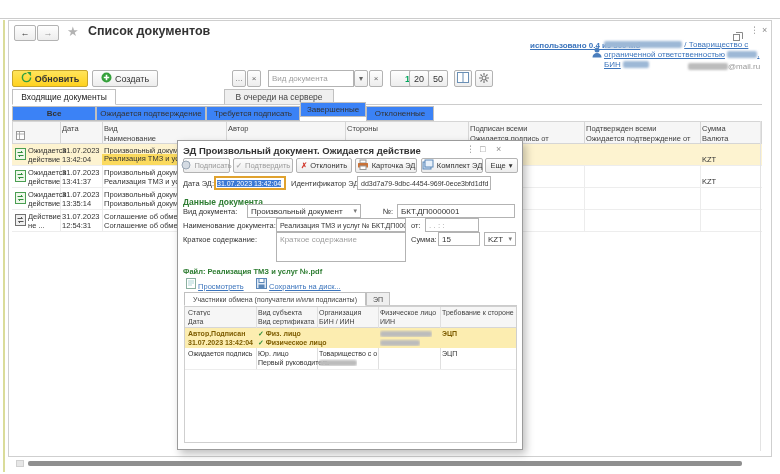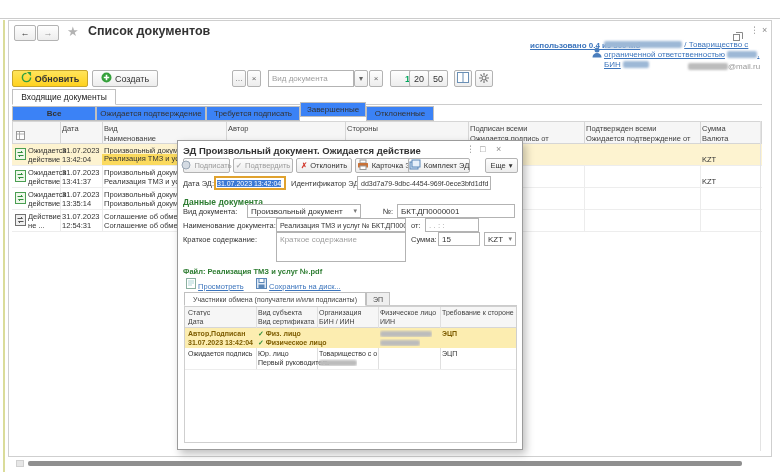--- a/index.html
+++ b/index.html
@@ -147,20 +147,21 @@
         </svg></span>
   </div>
   <div class="btn" style="left:475px;top:70px;width:18px;height:17px;">
     <span><svg width="12" height="12">
           <circle cx="6" cy="6" r="2" fill="none" stroke="#777" stroke-width="1.2"></circle>
           <path d="M6 1v2M6 9v2M1 6h2M9 6h2M2.5 2.5l1.4 1.4M8.1 8.1l1.4 1.4M9.5 2.5L8.1 3.9M3.9 8.1L2.5 9.5" stroke="#777" stroke-width="1.2"></path>
         </svg></span>
   </div>
 
   <div class="tab active" style="left:12px;top:89px;width:104px;height:16px;">Входящие документы</div>
+  <div class="tab" style="left:224px;top:89px;width:110px;height:16px;">В очереди на сервере</div>
   <div class="abs hairline" style="left:12px;top:104px;width:750px;"></div>
 
   <div class="seg teal" style="left:12px;top:106px;width:84px;height:15px;font-weight:bold;">Все</div>
   <div class="seg" style="left:96px;top:106px;width:110px;height:15px;">Ожидается подтверждение</div>
   <div class="seg" style="left:206px;top:106px;width:94px;height:15px;">Требуется подписать</div>
   <div class="seg" style="left:300px;top:102px;width:66px;height:15px;">Завершенные</div>
   <div class="seg" style="left:366px;top:106px;width:68px;height:15px;">Отклоненные</div>
 
   <div class="abs" style="left:12px;top:121px;width:750px;height:23px;background:#f6f6f6;border:1px solid #d6d6d6;box-sizing:border-box;"></div>
   <div class="abs" style="left:16px;top:126px;">
@@ -276,21 +277,21 @@
       <span>Отклонить</span>
     </div>
     <div class="mbtn" style="left:177px;top:17px;width:62px;">
       <span><svg width="12" height="11">
             <rect x="3" y="1" width="6" height="3" fill="#fff" stroke="#999"></rect>
             <rect x="1" y="4" width="10" height="4.5" rx="0.5" fill="#c87137"></rect>
             <rect x="3" y="7" width="6" height="3.5" fill="#fff" stroke="#999"></rect>
           </svg></span>
       <span>Карточка ЭД</span>
     </div>
-    <div class="mbtn" style="left:230px;top:17px;width:62px;">
+    <div class="mbtn" style="left:243px;top:17px;width:62px;">
       <span><svg width="12" height="11">
             <rect x="1" y="3" width="8" height="7" fill="#cfe0f2" stroke="#5b87b8"></rect>
             <rect x="3" y="1" width="8" height="7" fill="#e8f1fa" stroke="#5b87b8"></rect>
           </svg></span>
       <span>Комплект ЭД</span>
     </div>
     <div class="mbtn" style="left:307px;top:17px;width:33px;">
       <span>Еще</span>
         <span>▾</span>
     </div>

